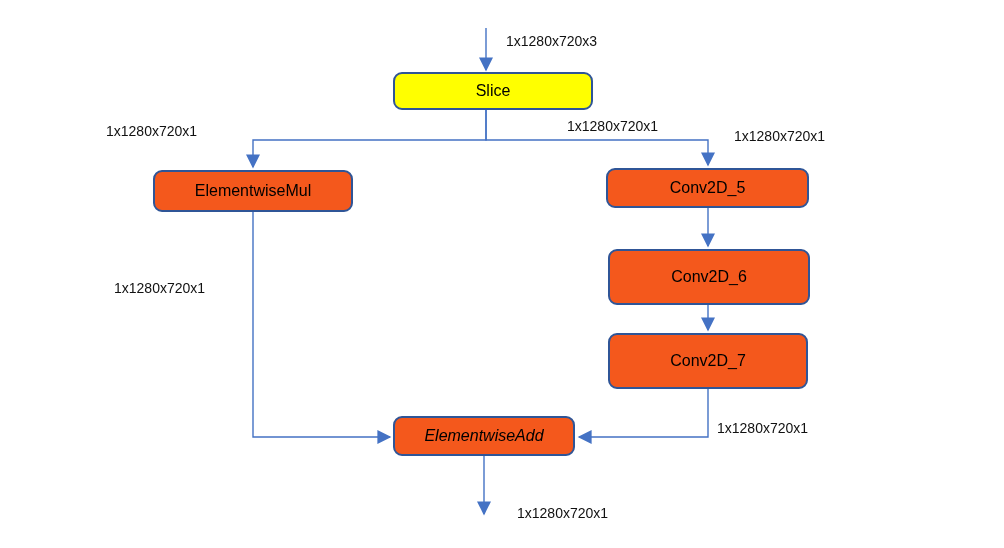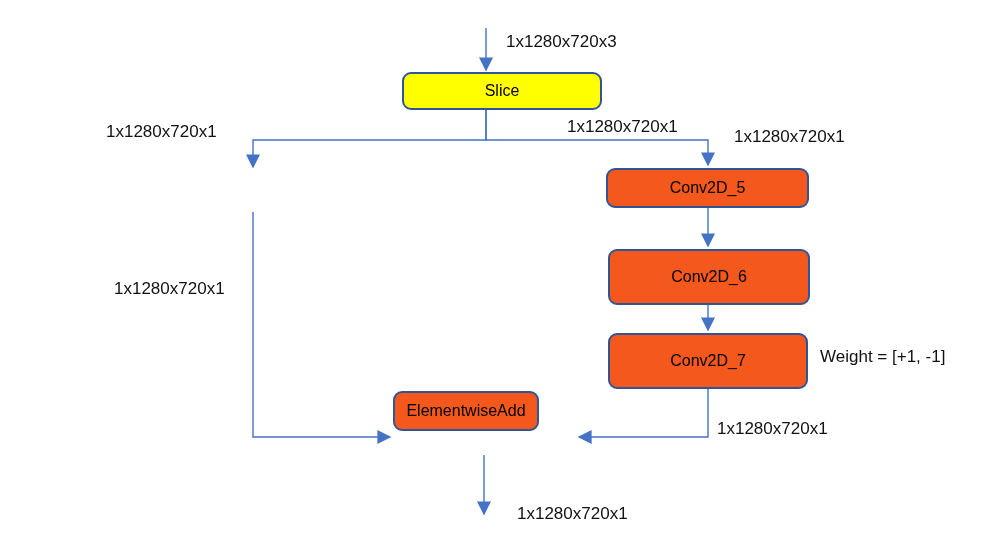--- a/index.html
+++ b/index.html
@@ -11,21 +11,21 @@
   .edges polyline { fill:none; stroke:#4472C4; stroke-width:1.4; }
   .node {
     position:absolute; box-sizing:border-box;
     display:flex; align-items:center; justify-content:center;
     border:2.2px solid #2F5597; border-radius:9px;
     font-size:16px; color:#000000; white-space:nowrap;
   }
   .node-orange { background:#F4581C; }
   .node-yellow { background:#FFFF00; }
   .shape-label {
-    position:absolute; font-size:17px; color:#111111;
+    position:absolute; font-size:14px; color:#111111;
     white-space:nowrap; line-height:21px;
   }
 </style>
 </head>
 <body>
 
 <div class="canvas">
 
   <svg class="edges" width="1004" height="548" viewBox="0 0 1004 548" xmlns="http://www.w3.org/2000/svg">
     <defs>
@@ -36,52 +36,54 @@
     <polyline points="486,28 486,70" marker-end="url(#arrowhead)"></polyline>
     <polyline points="486,110 486,140 253,140 253,167" marker-end="url(#arrowhead)"></polyline>
     <polyline points="486,110 486,140 708,140 708,165" marker-end="url(#arrowhead)"></polyline>
     <polyline points="708,208 708,246" marker-end="url(#arrowhead)"></polyline>
     <polyline points="708,291 708,330" marker-end="url(#arrowhead)"></polyline>
     <polyline points="708,375 708,437 579,437" marker-end="url(#arrowhead)"></polyline>
     <polyline points="253,212 253,437 390,437" marker-end="url(#arrowhead)"></polyline>
     <polyline points="484,455 484,514" marker-end="url(#arrowhead)"></polyline>
   </svg>
 
-  <div class="node node-yellow" style="left:402px; top:72px;  width:200px; height:38px;align-items:center;">
+  <div class="node node-yellow" style="left:393px; top:72px;  width:200px; height:38px;align-items:center;">
     <span>Slice</span>
   </div>
 
+  <div class="node node-orange" style="left:153px; top:170px; width:200px; height:42px;">
+    <span>ElementwiseMul</span>
+  </div>
 
   <div class="node node-orange" style="left:606px; top:168px; width:203px; height:40px;">
     <span>Conv2D_5</span>
   </div>
 
   <div class="node node-orange" style="left:608px; top:249px; width:202px; height:56px;">
     <span>Conv2D_6</span>
   </div>
 
   <div class="node node-orange" style="left:608px; top:333px; width:200px; height:56px;">
     <span>Conv2D_7</span>
   </div>
 
-  <div class="node node-orange" style="left:393px; top:391px; width:146px; height:40px;">
+  <div class="node node-orange" style="left:393px; top:416px; width:182px; height:40px;font-style:italic;">
     <span>ElementwiseAdd</span>
   </div>
 
   <div class="shape-label" style="left:506px; top:31px;">1x1280x720x3</div>
 
   <div class="shape-label" style="left:106px; top:121px;">1x1280x720x1</div>
 
   <div class="shape-label" style="left:567px; top:116px;">1x1280x720x1</div>
 
   <div class="shape-label" style="left:734px; top:126px;">1x1280x720x1</div>
 
 
 
-  <div class="shape-label" style="left:820px; top:346px;">Weight = [+1, -1]</div>
 
   <div class="shape-label" style="left:717px; top:418px;">1x1280x720x1</div>
 
   <div class="shape-label" style="left:114px; top:278px;">1x1280x720x1</div>
 
   <div class="shape-label" style="left:517px; top:503px;">1x1280x720x1</div>
 
 </div>
 
 </body></html>

